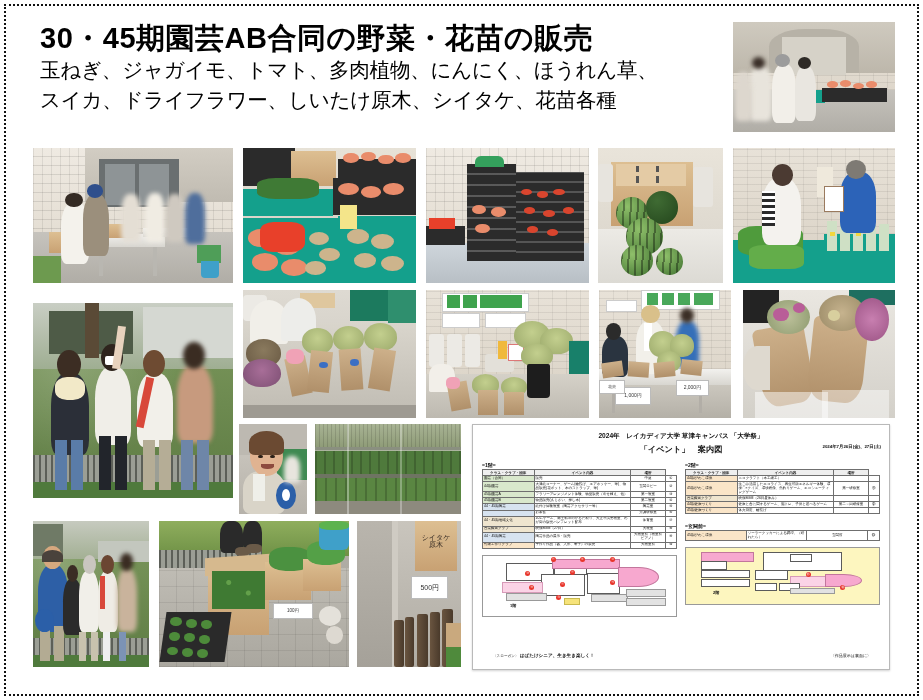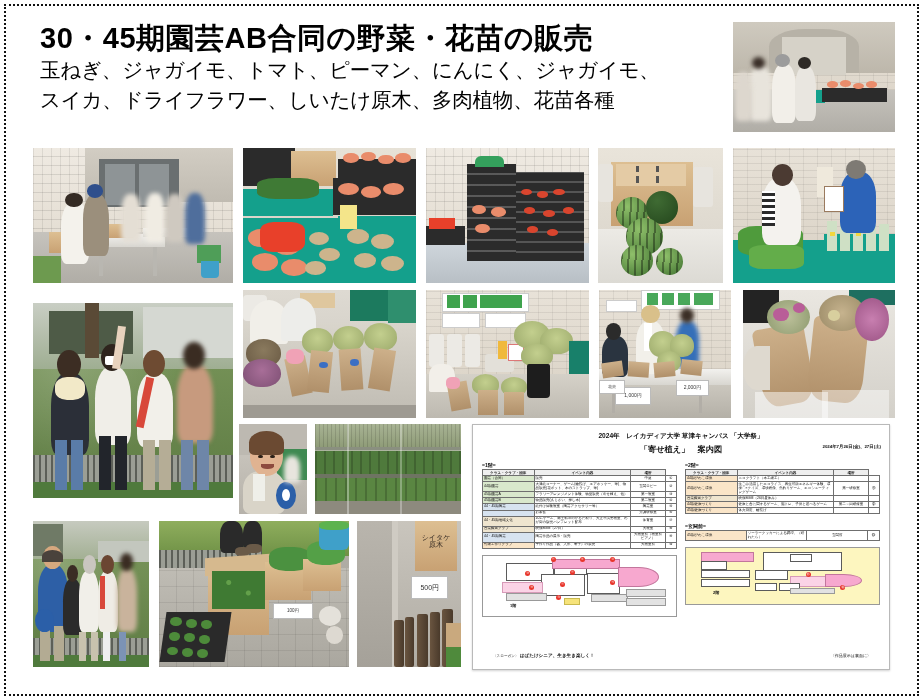--- a/index.html
+++ b/index.html
@@ -136,22 +136,22 @@
   }
 </style>
 </head>
 <body>
 
 <div id="page">
   <div id="page-border"></div>
 
   <div id="heading">
     <div id="title">30・45期園芸AB合同の野菜・花苗の販売</div>
-    <div class="subline">玉ねぎ、ジャガイモ、トマト、ピーマン、にんにく、ジャガイモ、</div>
-    <div class="subline">スイカ、ドライフラワー、しいたけ原木、多肉植物、花苗各種</div>
+    <div class="subline">玉ねぎ、ジャガイモ、トマト、多肉植物、にんにく、ほうれん草、</div>
+    <div class="subline">スイカ、ドライフラワー、しいたけ原木、シイタケ、花苗各種</div>
   </div>
 
   <div class="photo" style="left:733px;top:22px;width:162px;height:110px;">
     <div class="ph-inner wall-brick"></div>
     <div style="position:absolute;left:0;top:0;width:100%;height:46%;background:linear-gradient(180deg,#cfcabf,#bdb7ab);"></div>
     <div style="position:absolute;left:22%;top:6%;width:56%;height:40%;border-radius:40% 40% 0 0;background:#b7b2a7;"></div>
     <div style="position:absolute;left:30%;top:14%;width:40%;height:34%;background:#d6d2c8;"></div>
     <div style="position:absolute;left:0;top:62%;width:100%;height:38%;" class="floor-grey"></div>
     <div class="crate-green" style="position:absolute;left:27%;top:62%;width:30%;height:12%;"></div>
     <div class="crate-dark" style="position:absolute;left:55%;top:60%;width:40%;height:13%;"></div>
@@ -545,21 +545,21 @@
     <div class="log" style="position:absolute;left:46%;top:66%;width:9%;height:34%;"></div>
     <div class="log" style="position:absolute;left:58%;top:64%;width:10%;height:36%;"></div>
     <div class="log" style="position:absolute;left:70%;top:62%;width:10%;height:38%;"></div>
     <div class="log" style="position:absolute;left:82%;top:60%;width:10%;height:40%;"></div>
     <div style="position:absolute;left:86%;top:70%;width:14%;height:20%;background:#c9a97e;"></div>
     <div style="position:absolute;left:86%;top:86%;width:14%;height:14%;background:#4f8a3c;"></div>
   </div>
 
   <div id="flyer" style="left:472px;top:424px;width:418px;height:246px;">
     <div class="fl-title">2024年　レイカディア大学 草津キャンパス 「大学祭」</div>
-    <div class="fl-sub">「寄せ植え」　案内図</div>
+    <div class="fl-sub">「イベント」　案内図</div>
     <div class="fl-date">2024年7月26日(金)、27日(土)</div>
 
     <div class="fl-cols">
 
       <div class="fl-col">
         <div class="fl-floorlabel">=1階=</div>
         <table class="fl">
           <thead>
             <tr>
               <th style="width:25%">クラス・クラブ・団体</th>

